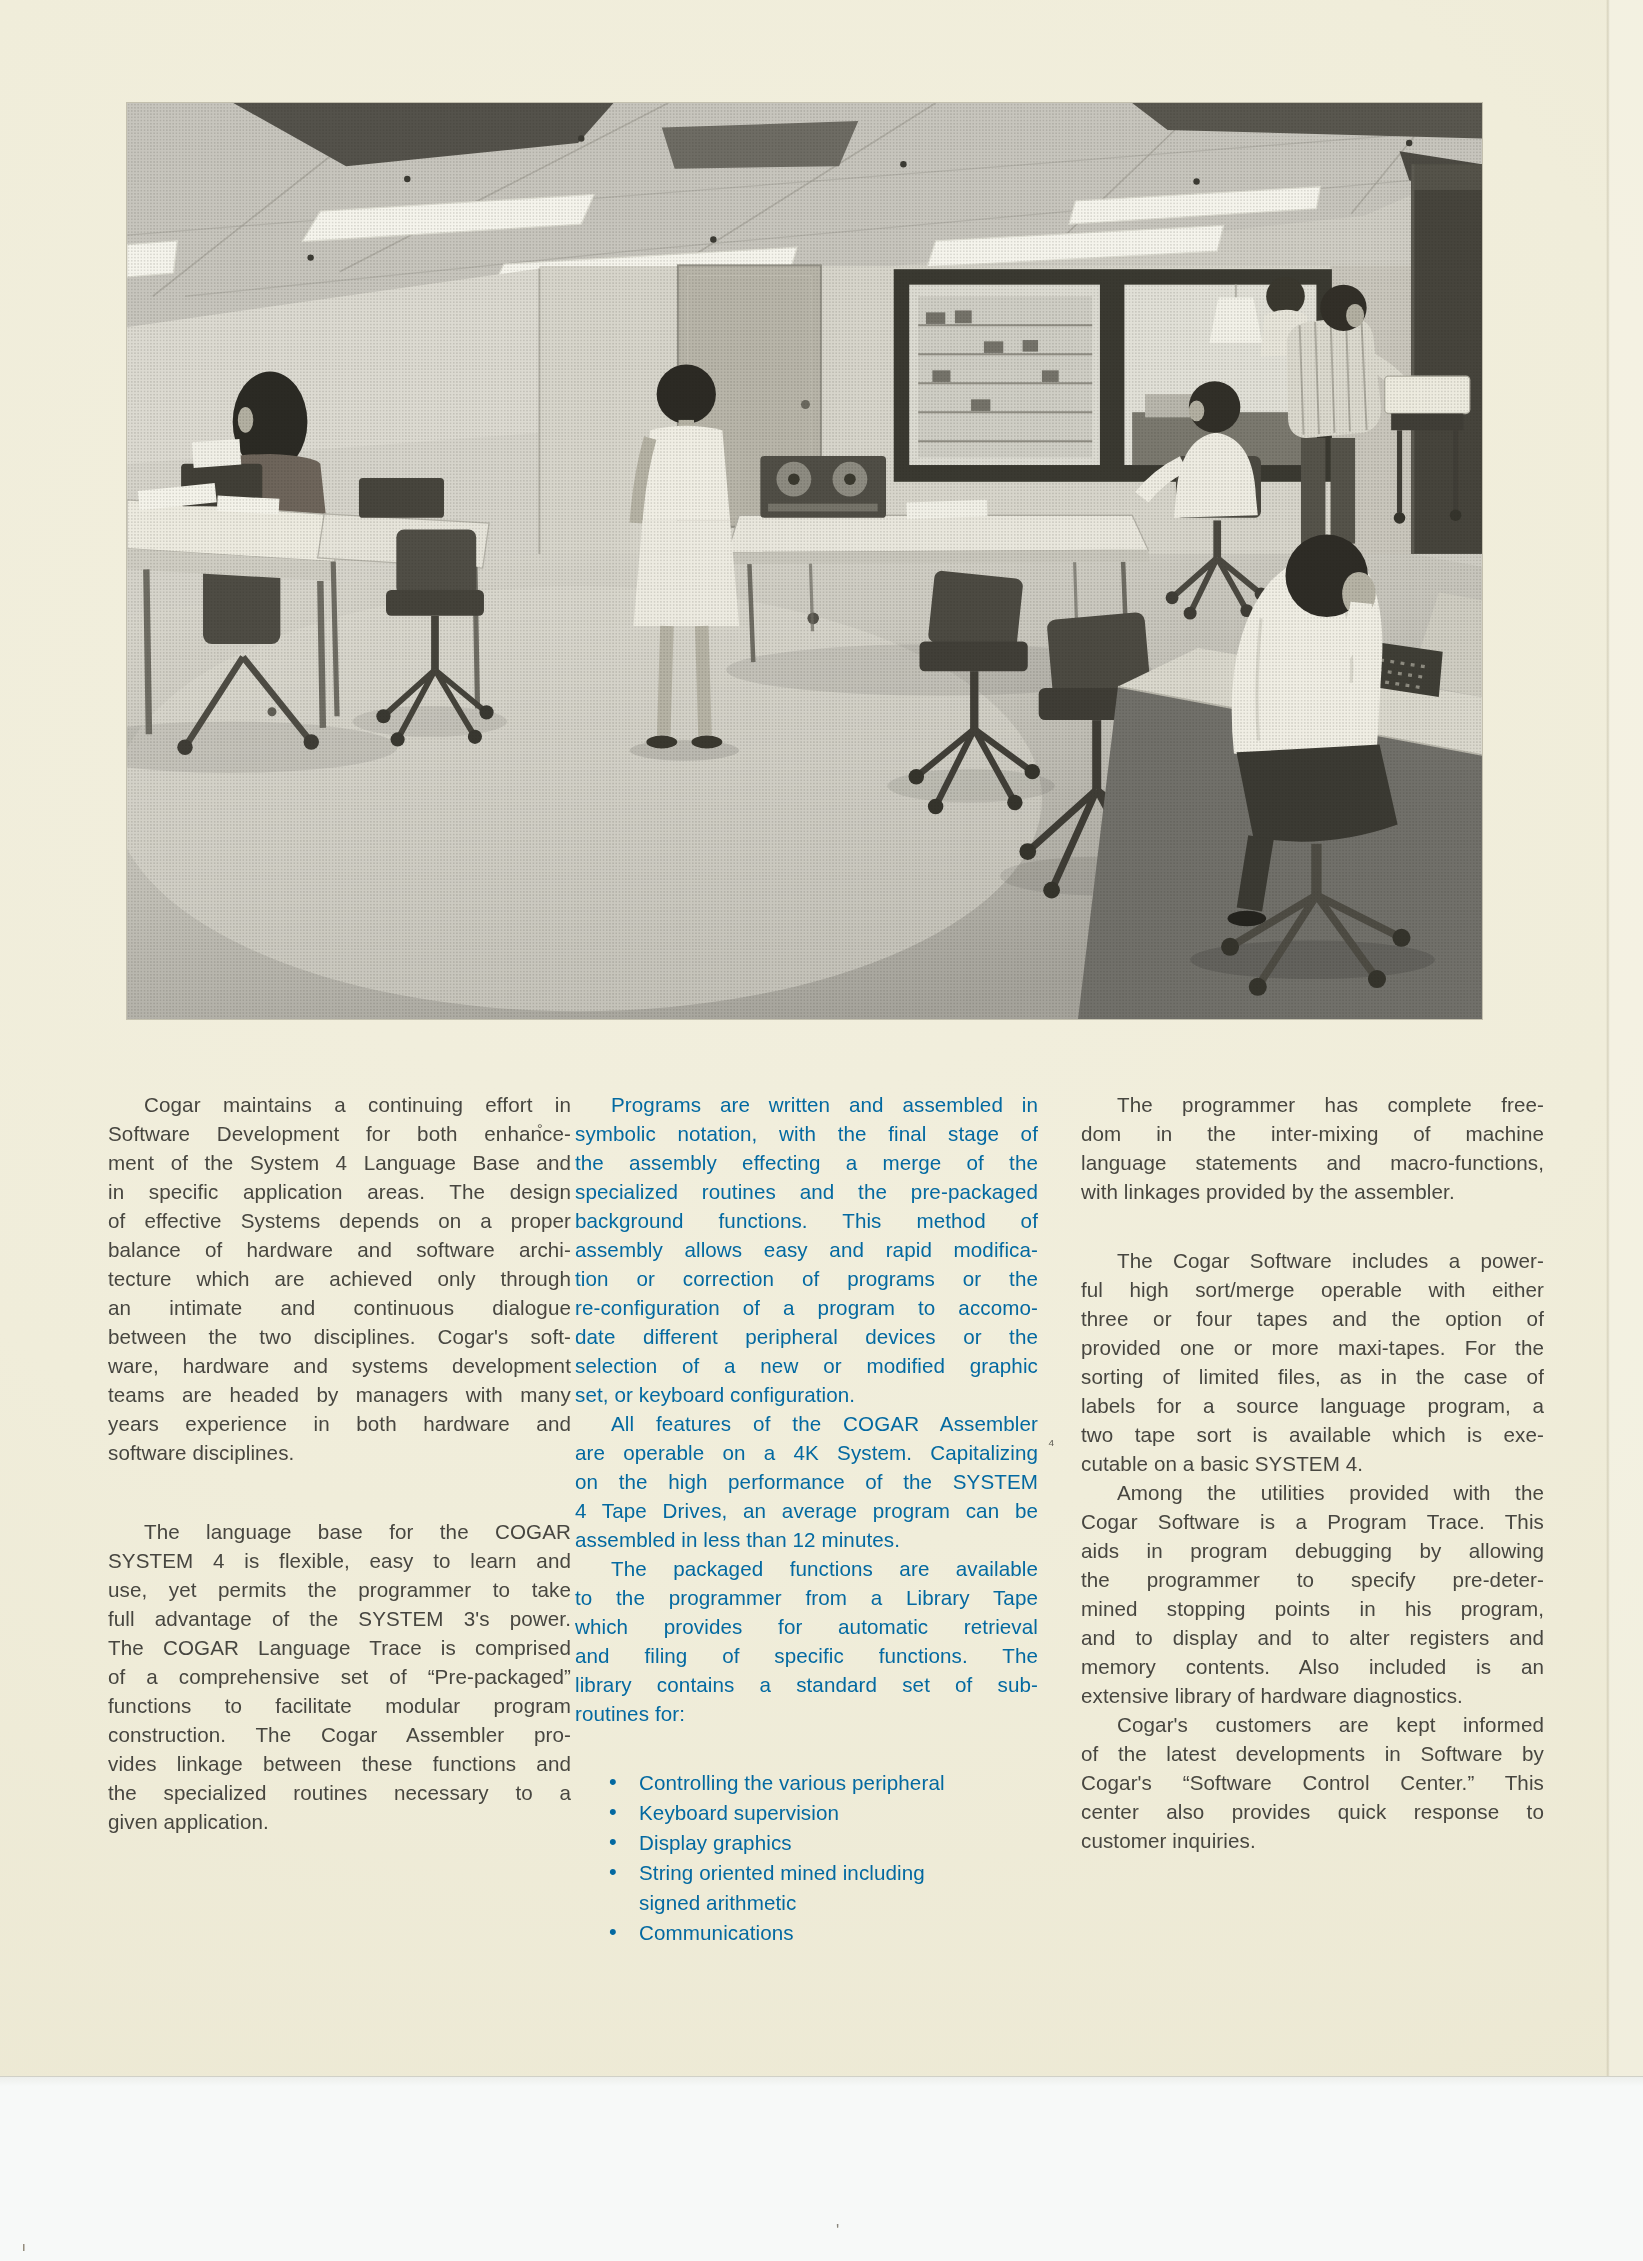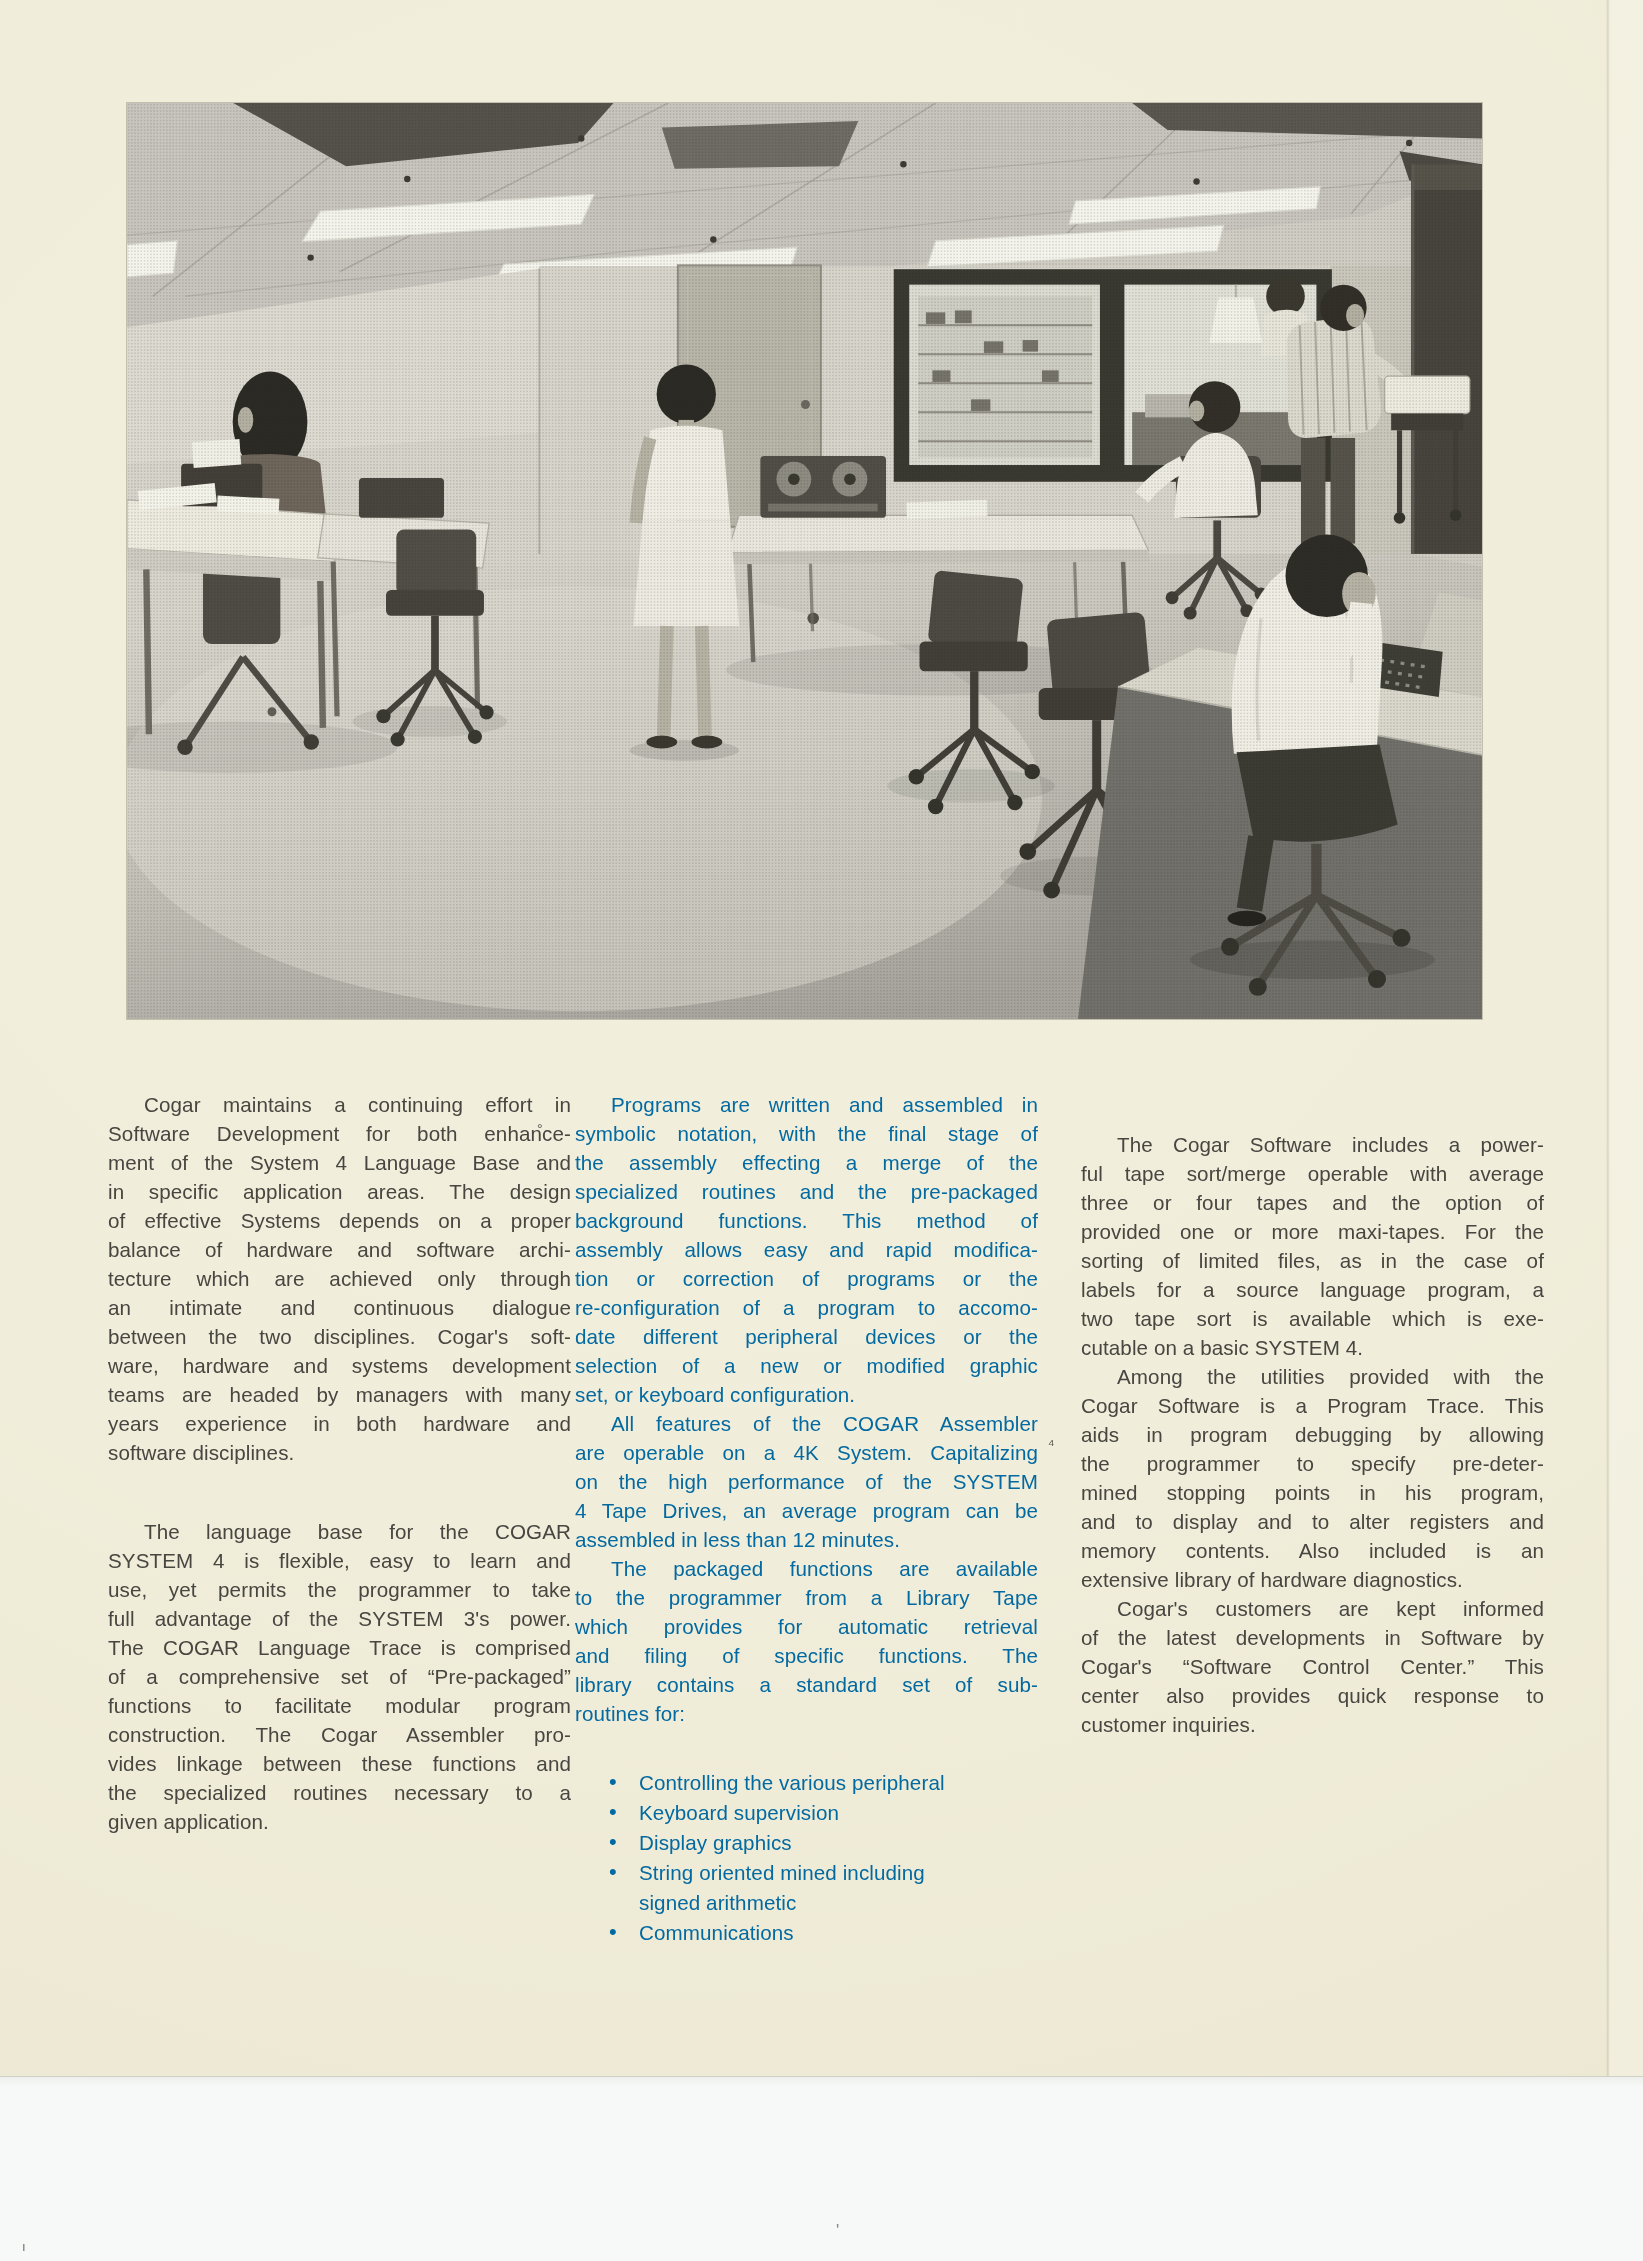--- a/index.html
+++ b/index.html
@@ -370,23 +370,29 @@
       <div style="margin-top: 40px;">
         <div class="bline"><span class="dot">•</span><span>Controlling the various peripheral</span></div>
         <div class="bline"><span class="dot">•</span><span>Keyboard supervision</span></div>
         <div class="bline"><span class="dot">•</span><span>Display graphics</span></div>
         <div class="bline"><span class="dot">•</span><span>String oriented mined including</span></div>
         <div class="bline wrap"><span>signed arithmetic</span></div>
         <div class="bline"><span class="dot">•</span><span>Communications</span></div>
       </div>
     </div>
   <div class="col" id="col3" style="color: rgb(71, 70, 64);">
+      <div>
+        <div class="jline ind">The programmer has complete free-</div>
+        <div class="jline">dom in the inter-mixing of machine</div>
+        <div class="jline">language statements and macro-functions,</div>
+        <div class="jline last">with linkages provided by the assembler.</div>
+      </div>
       <div style="margin-top: 40px;">
         <div class="jline ind">The Cogar Software includes a power-</div>
-        <div class="jline">ful tape sort/merge operable with average</div>
+        <div class="jline">ful high sort/merge operable with either</div>
         <div class="jline">three or four tapes and the option of</div>
         <div class="jline">provided one or more maxi-tapes. For the</div>
         <div class="jline">sorting of limited files, as in the case of</div>
         <div class="jline">labels for a source language program, a</div>
         <div class="jline">two tape sort is available which is exe-</div>
         <div class="jline last">cutable on a basic SYSTEM 4.</div>
         <div class="jline ind">Among the utilities provided with the</div>
         <div class="jline">Cogar Software is a Program Trace. This</div>
         <div class="jline">aids in program debugging by allowing</div>
         <div class="jline">the programmer to specify pre-deter-</div>

